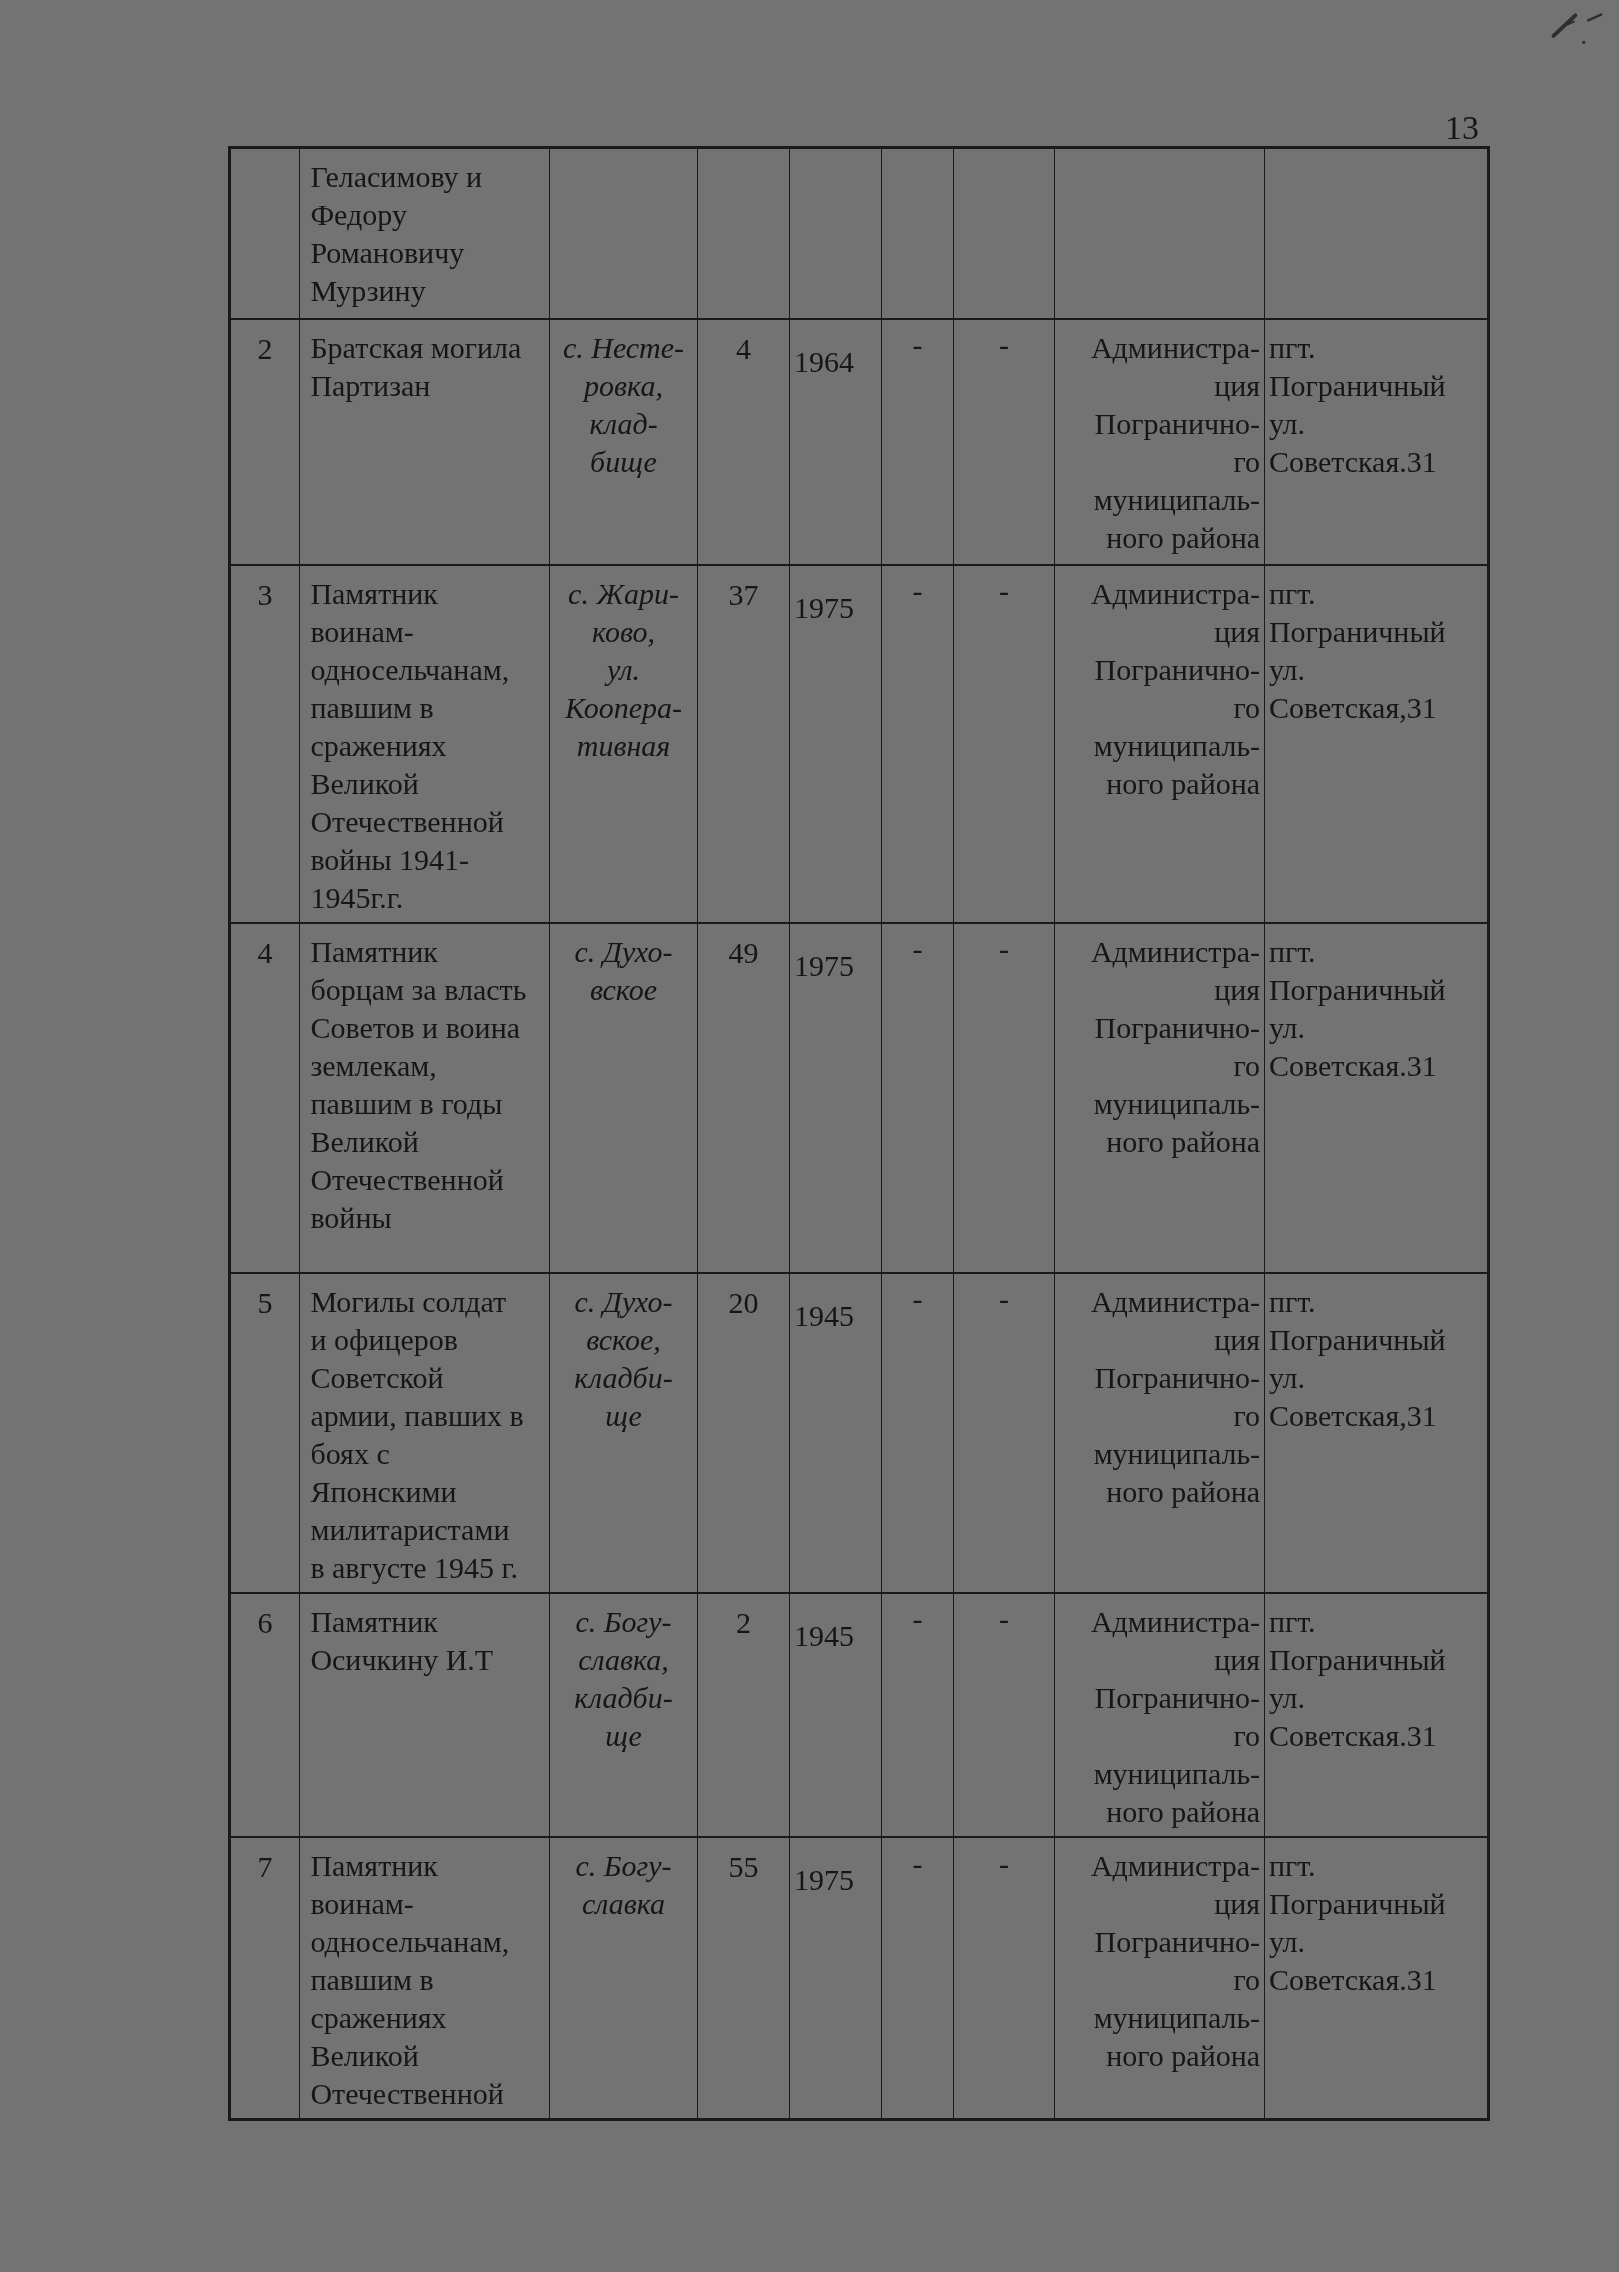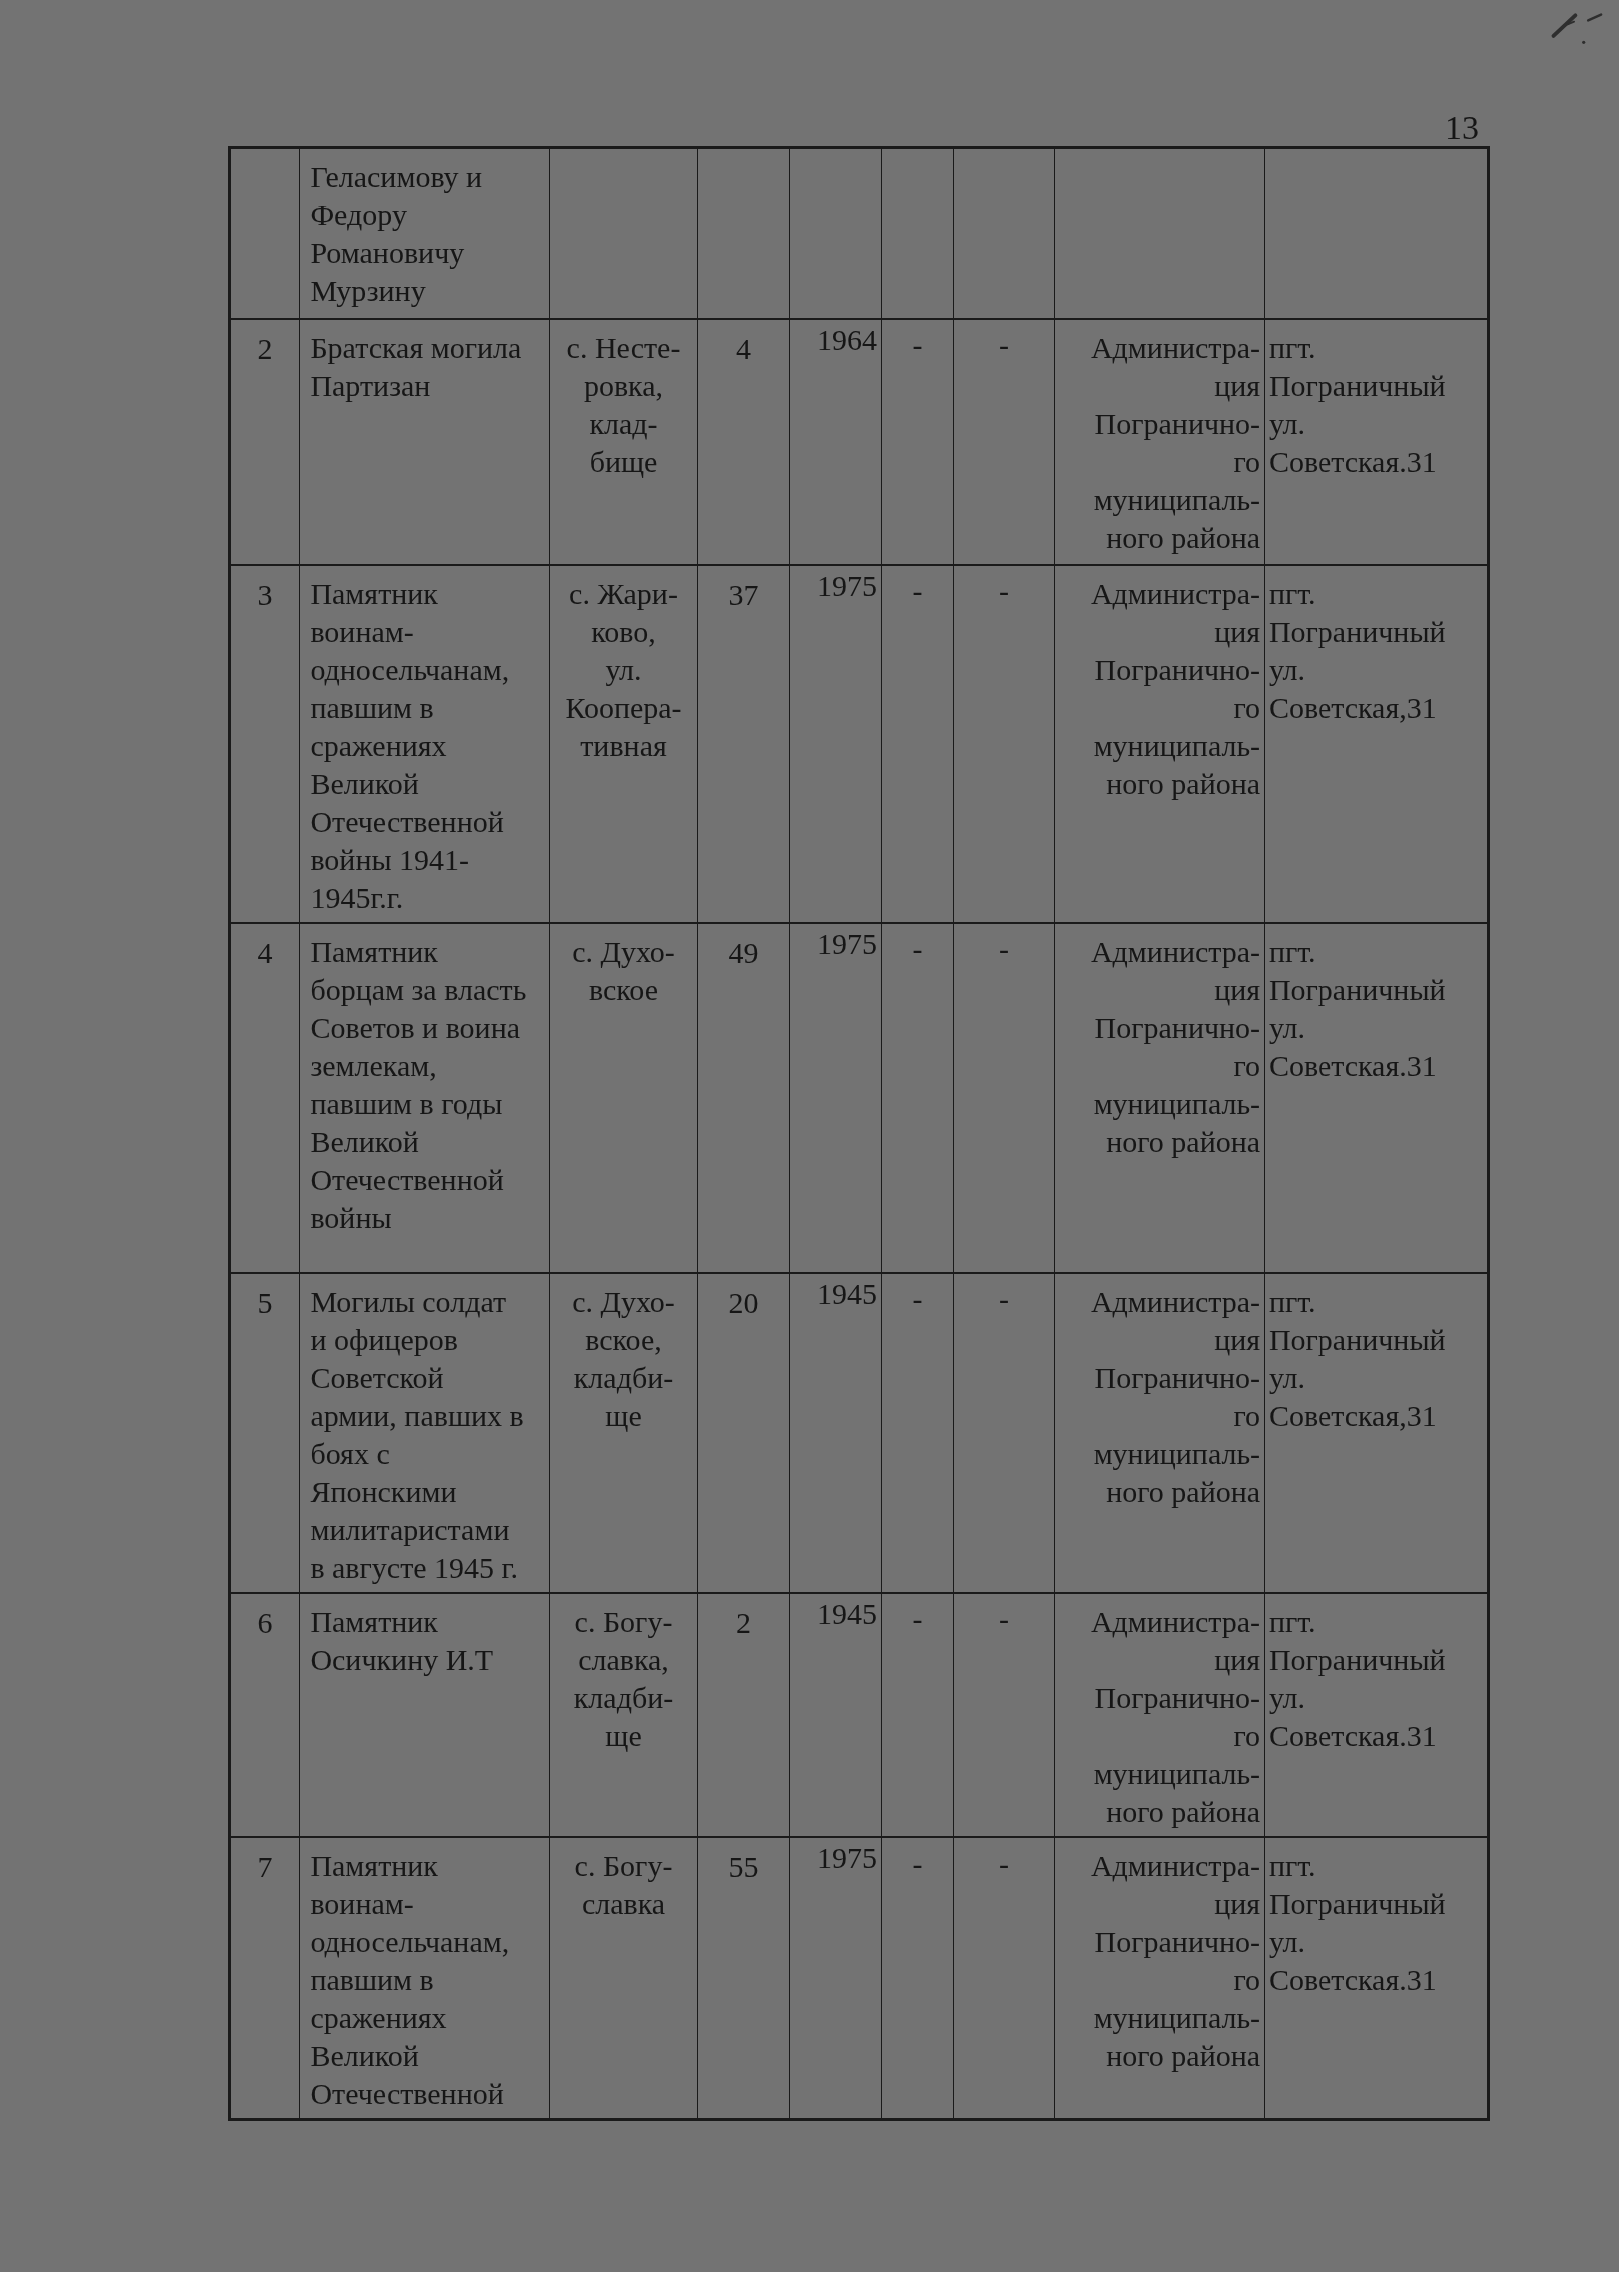--- a/index.html
+++ b/index.html
@@ -51,23 +51,23 @@
   .col-loc   { width: 148px; }
   .col-count { width: 92px; }
   .col-year  { width: 92px; }
   .col-d1    { width: 72px; }
   .col-d2    { width: 101px; }
   .col-admin { width: 210px; }
   .col-addr  { width: 224px; }
 
   .doc-table td.c-num   { text-align: center; padding-top: 10.4px; }
   .doc-table td.c-name  { text-align: left; padding-left: 10.4px; padding-right: 6.5px; }
-  .doc-table td.c-loc   { text-align: center; }
+  .doc-table td.c-loc   { text-align: center; font-style: italic; }
   .doc-table td.c-count { text-align: center; padding-top: 10.4px; }
-  .doc-table td.c-year  { text-align: right; padding-top: 1px; }
+  .doc-table td.c-year  { text-align: left; padding-top: 23px; }
   .doc-table td.c-dash  { text-align: center; padding-top: 6.5px; }
   .doc-table td.c-admin { text-align: right; }
   .doc-table td.c-addr  { text-align: left; }
 
   tr.r0 { height: 171px; }
   tr.r1 { height: 246px; }
   tr.r2 { height: 351px; }
   tr.r3 { height: 350px; }
   tr.r4 { height: 314px; }
   tr.r5 { height: 241px; }

